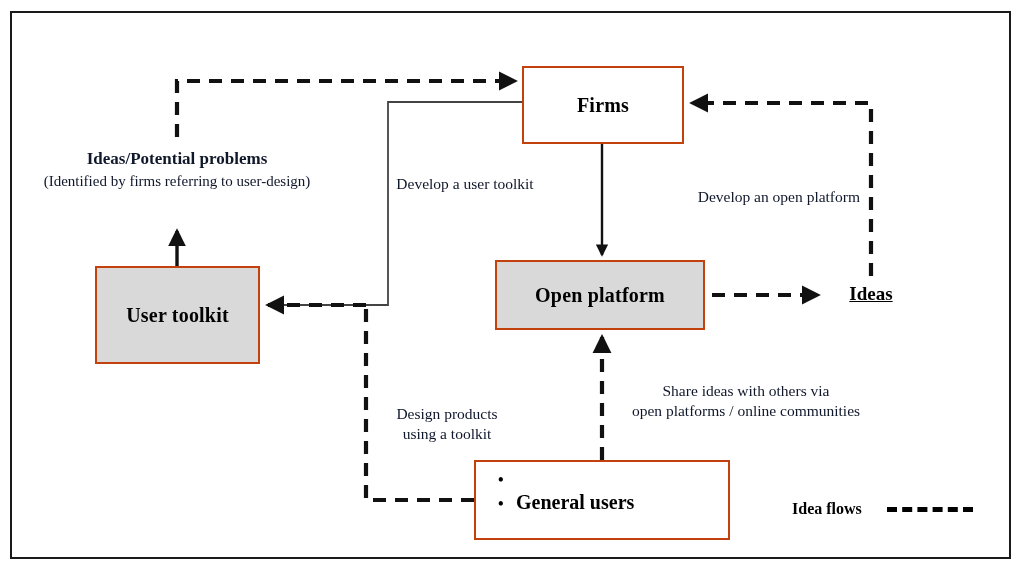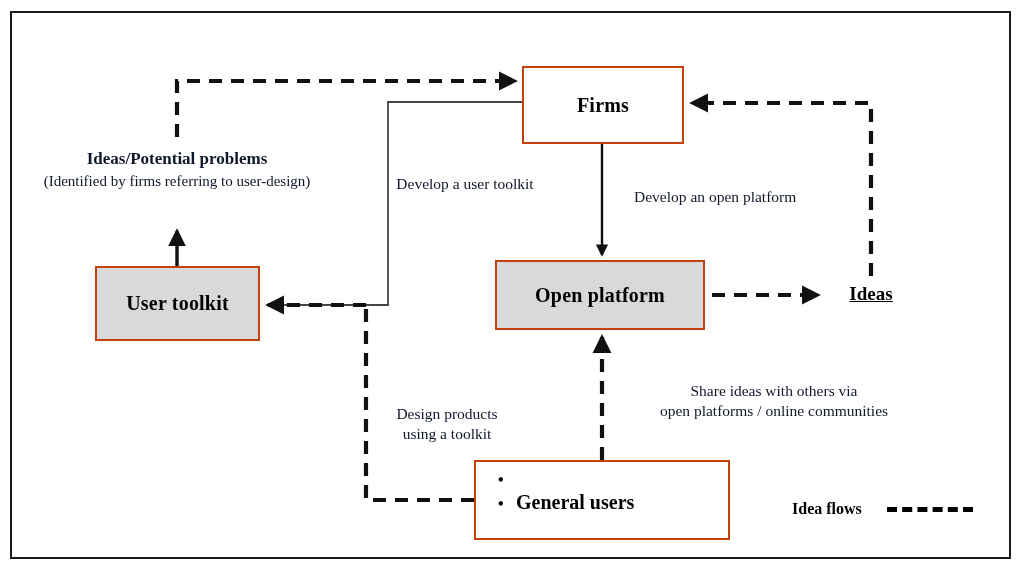--- a/index.html
+++ b/index.html
@@ -52,21 +52,21 @@
   .node.shaded { background: #d9d9d9; }
   .node-label { letter-spacing: 0.2px; }
 
   #node-firms {
     left: 522px; top: 66px; width: 162px; height: 78px;
   }
   #node-open-platform {
     left: 495px; top: 260px; width: 210px; height: 70px;
   }
   #node-user-toolkit {
-    left: 95px; top: 266px; width: 165px; height: 75px;
+    left: 95px; top: 266px; width: 165px; height: 98px;
   }
   #node-users {
     left: 474px; top: 460px; width: 256px; height: 80px;
     display: block;
     padding: 10px 0 0 22px;
   }
   .bullet-row {
     display: flex;
     align-items: baseline;
     font-size: 20px;
@@ -100,29 +100,29 @@
   }
   #cap-ideas-problems .sub {
     display: block;
     font-size: 15px;
   }
   #cap-develop-toolkit {
     left: 390px; top: 174px; width: 150px;
     text-align: center;
   }
   #cap-develop-open {
-    left: 634px; top: 187px; width: 260px;
-    text-align: left;
+    left: 600px; top: 187px; width: 260px;
+    text-align: right;
   }
   #cap-design-products {
     left: 372px; top: 404px; width: 150px;
     text-align: center;
   }
   #cap-share-ideas {
-    left: 624px; top: 381px; width: 300px;
+    left: 596px; top: 381px; width: 300px;
     text-align: center;
   }
   #label-ideas {
     position: absolute;
     left: 828px; top: 283px; width: 86px;
     text-align: center;
     font-weight: bold;
     font-size: 19px;
     z-index: 3;
     background: #fff;

